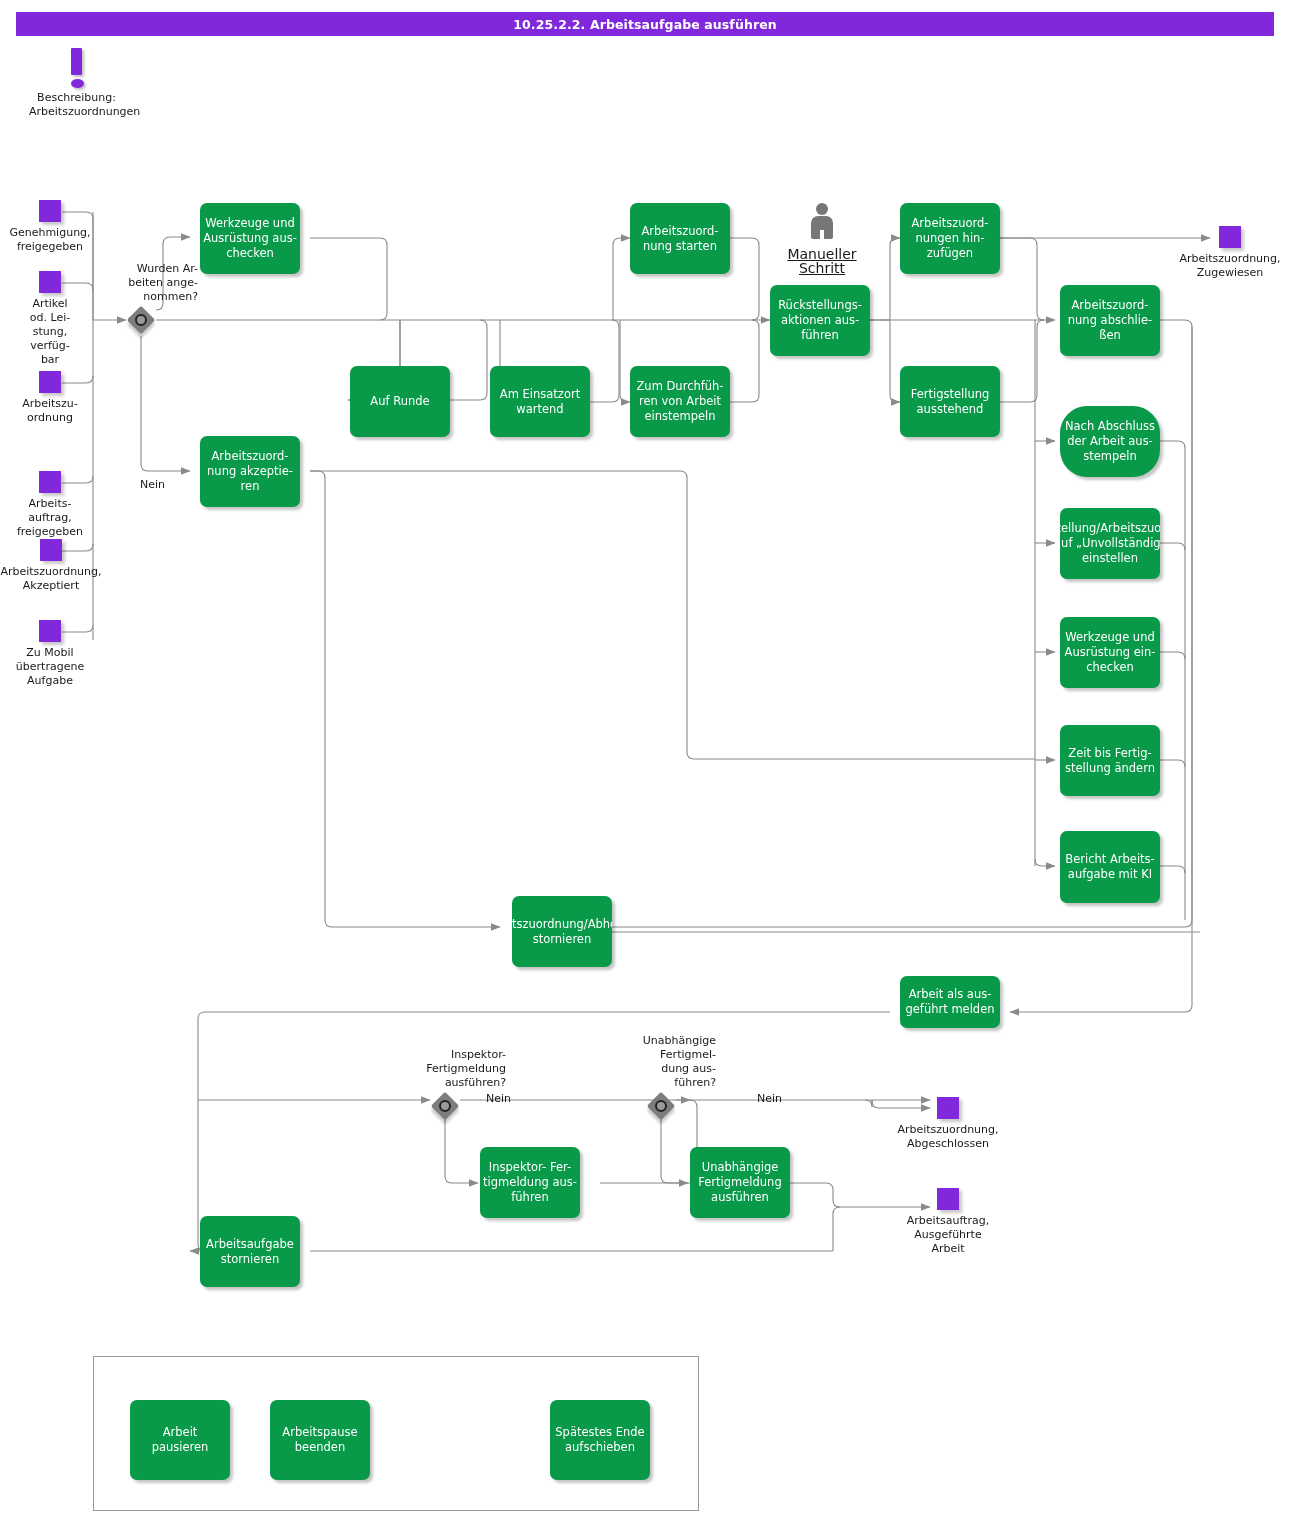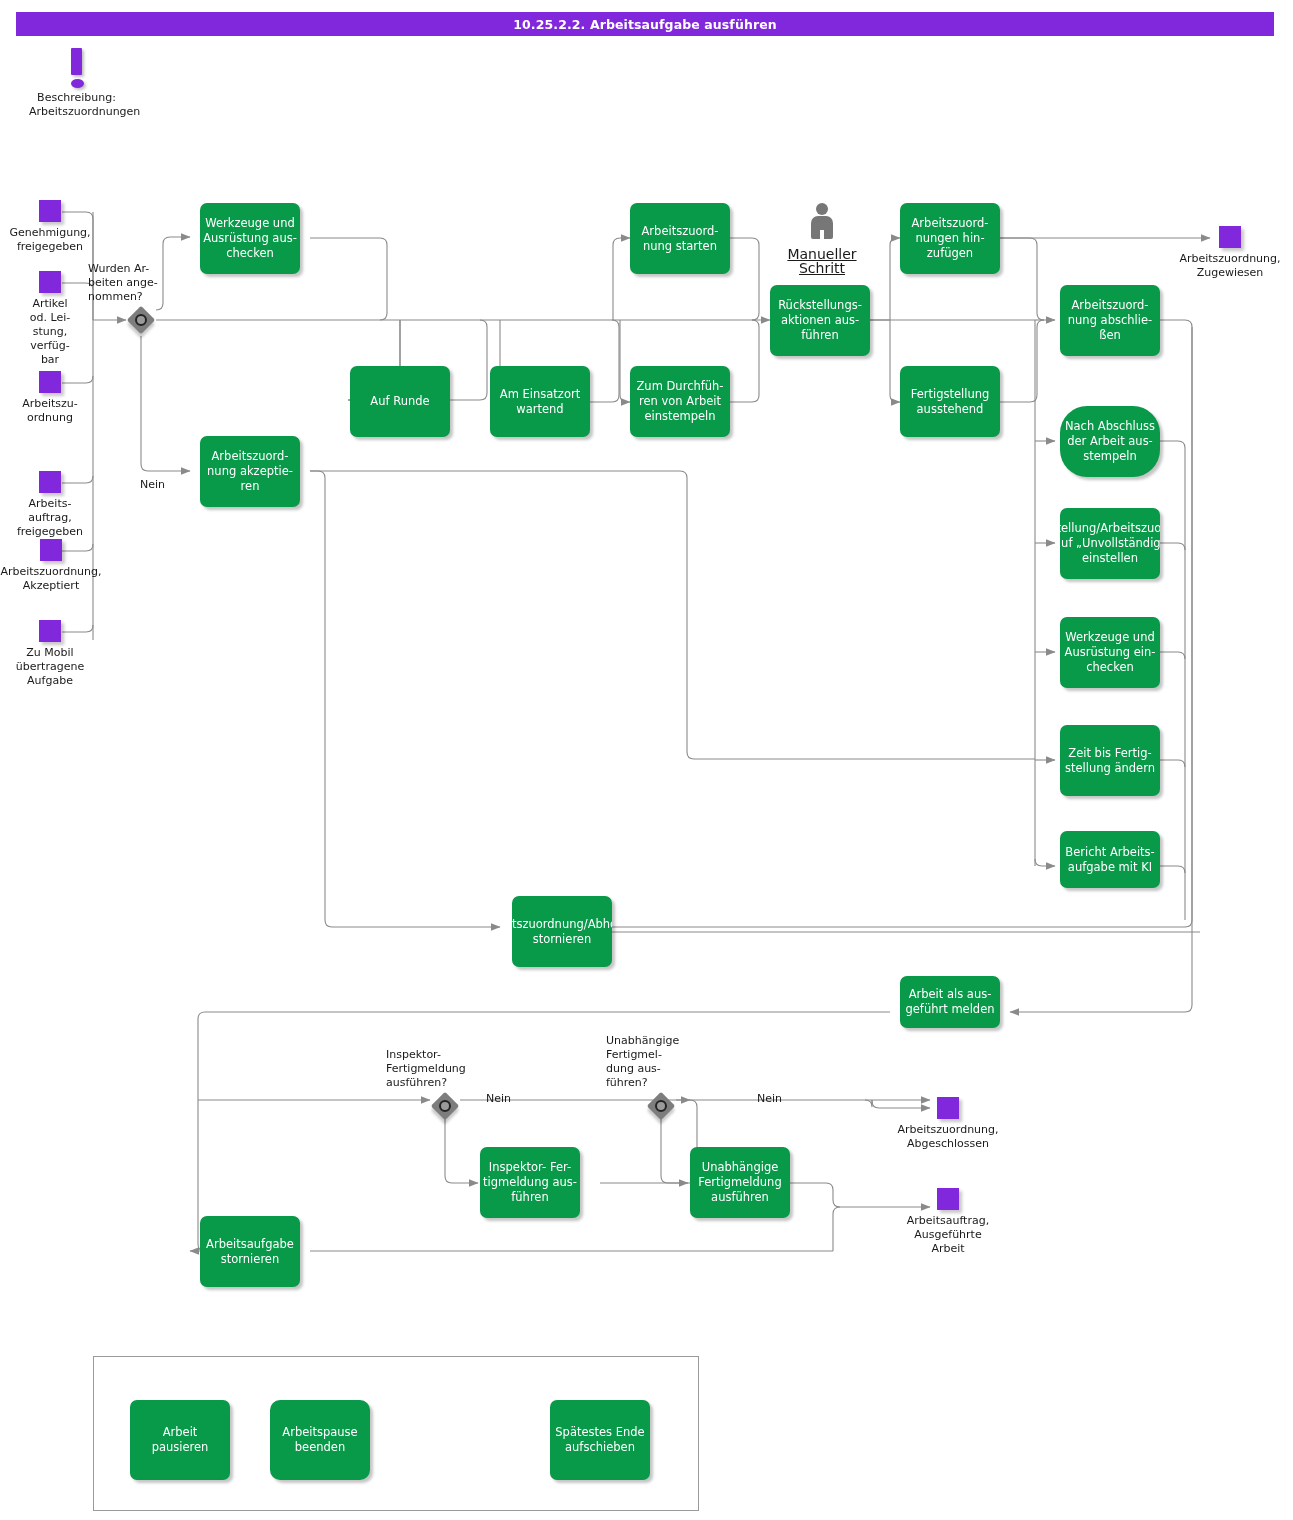--- a/index.html
+++ b/index.html
@@ -60,21 +60,21 @@
     width:20px;height:20px;background:#7d7d7d;
     transform:rotate(45deg);margin:4px;border-radius:2px;
     box-shadow:3px 3px 3px rgba(0,0,0,.22);
   }
   .gw .ring{
     position:absolute;left:8px;top:8px;width:12px;height:12px;
     border:2.2px solid #232323;border-radius:50%;background:#9a9a9a;
     box-sizing:border-box;
   }
   .gw-label{
-    position:absolute;text-align:left;color:#1a1a1a;
+    position:absolute;text-align:right;color:#1a1a1a;
     font-size:11px;line-height:14px;white-space:pre-line;
   }
   .edge-label{
     position:absolute;color:#1a1a1a;font-size:11px;line-height:14px;
   }
 
   
   .actor{position:absolute;text-align:center;}
   .actor .head{width:12px;height:12px;border-radius:50%;background:#777;margin:0 auto;}
   .actor .body{width:22px;height:23px;background:#777;margin:1px auto 0;
@@ -320,21 +320,21 @@
     <span style="white-space:pre-line;">Werkzeuge und
 Ausrüstung ein-
 checken</span>
     </div>
 
   <div class="task" style="left:1060px;top:725px;width:100px;height:71px;">
     <span style="white-space:pre-line;">Zeit bis Fertig-
 stellung ändern</span>
     </div>
 
-  <div class="task" style="left:1060px;top:831px;width:100px;height:57px;">
+  <div class="task" style="left:1060px;top:831px;width:100px;height:72px;">
     <span style="white-space:pre-line;">Bericht Arbeits-
 aufgabe mit KI</span>
     </div>
 
   <div class="task clip" style="left:512px;top:896px;width:100px;height:71px;">
     <span style="white-space:pre-line;text-align:center;">Arbeitszuordnung/Abholung
 stornieren</span>
     </div>
 
   <div class="task" style="left:900px;top:976px;width:100px;height:52px;">
@@ -393,21 +393,21 @@
     <div class="dia"></div>
     <div class="ring"></div>
   </div>
   <div class="edge-label" style="left:757px;top:1092px;">Nein</div>
 
   <div class="group-frame" style="left:93px;top:1356px;width:604px;height:153px;"></div>
 
   <div class="task" style="left:130px;top:1400px;width:100px;height:80px;">
     <span style="white-space:pre-line;">Arbeit pausieren</span>
     </div>
-  <div class="task" style="left:270px;top:1400px;width:100px;height:80px;border-radius:10px;">
+  <div class="task" style="left:270px;top:1400px;width:100px;height:80px;">
     <span style="white-space:pre-line;">Arbeitspause
 beenden</span>
     </div>
   <div class="task" style="left:550px;top:1400px;width:100px;height:80px;">
     <span style="white-space:pre-line;">Spätestes Ende
 aufschieben</span>
     </div>
 
 </div>
 

